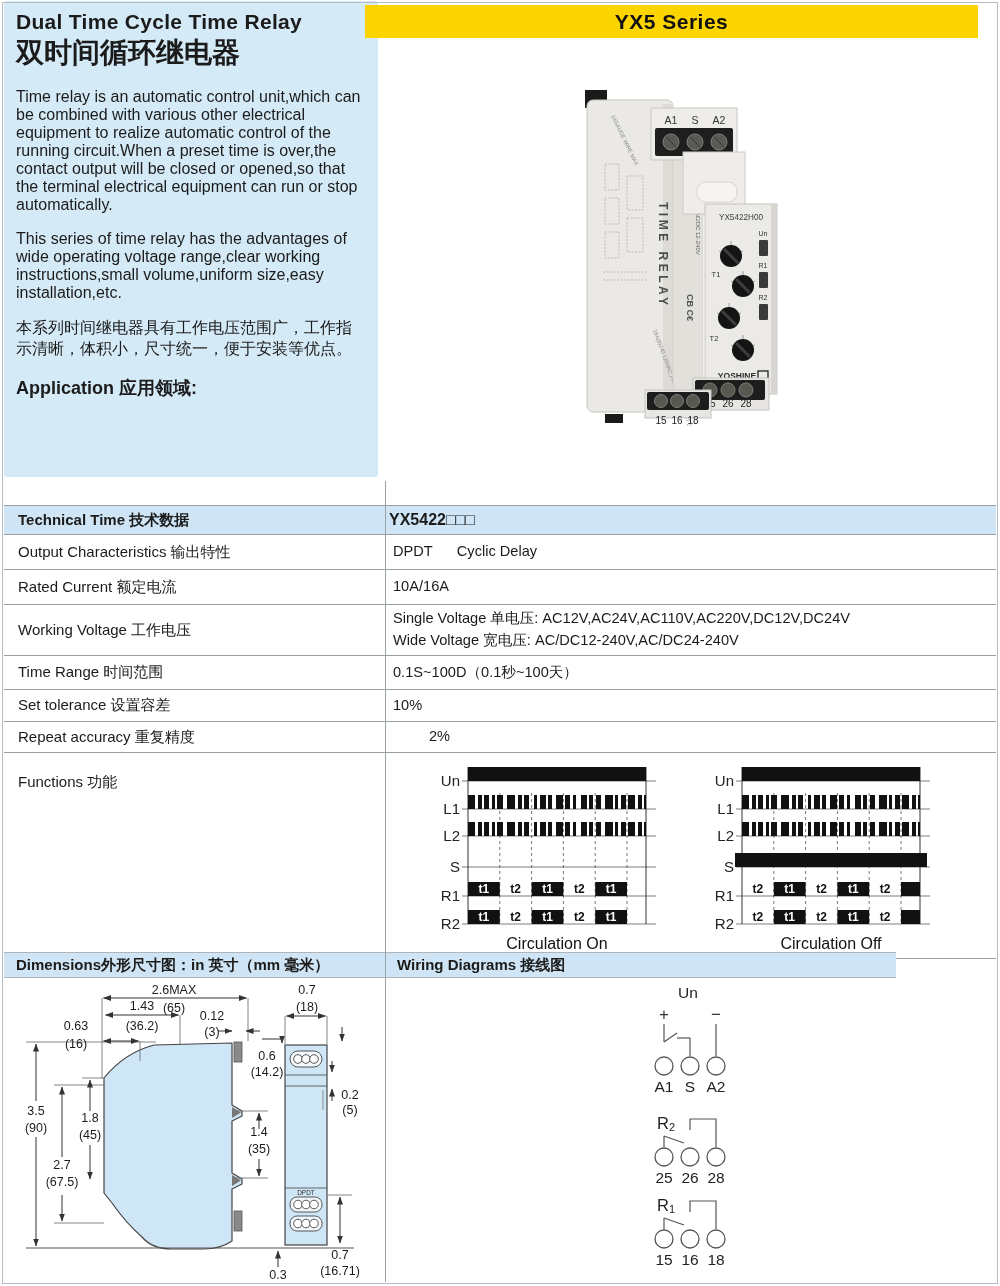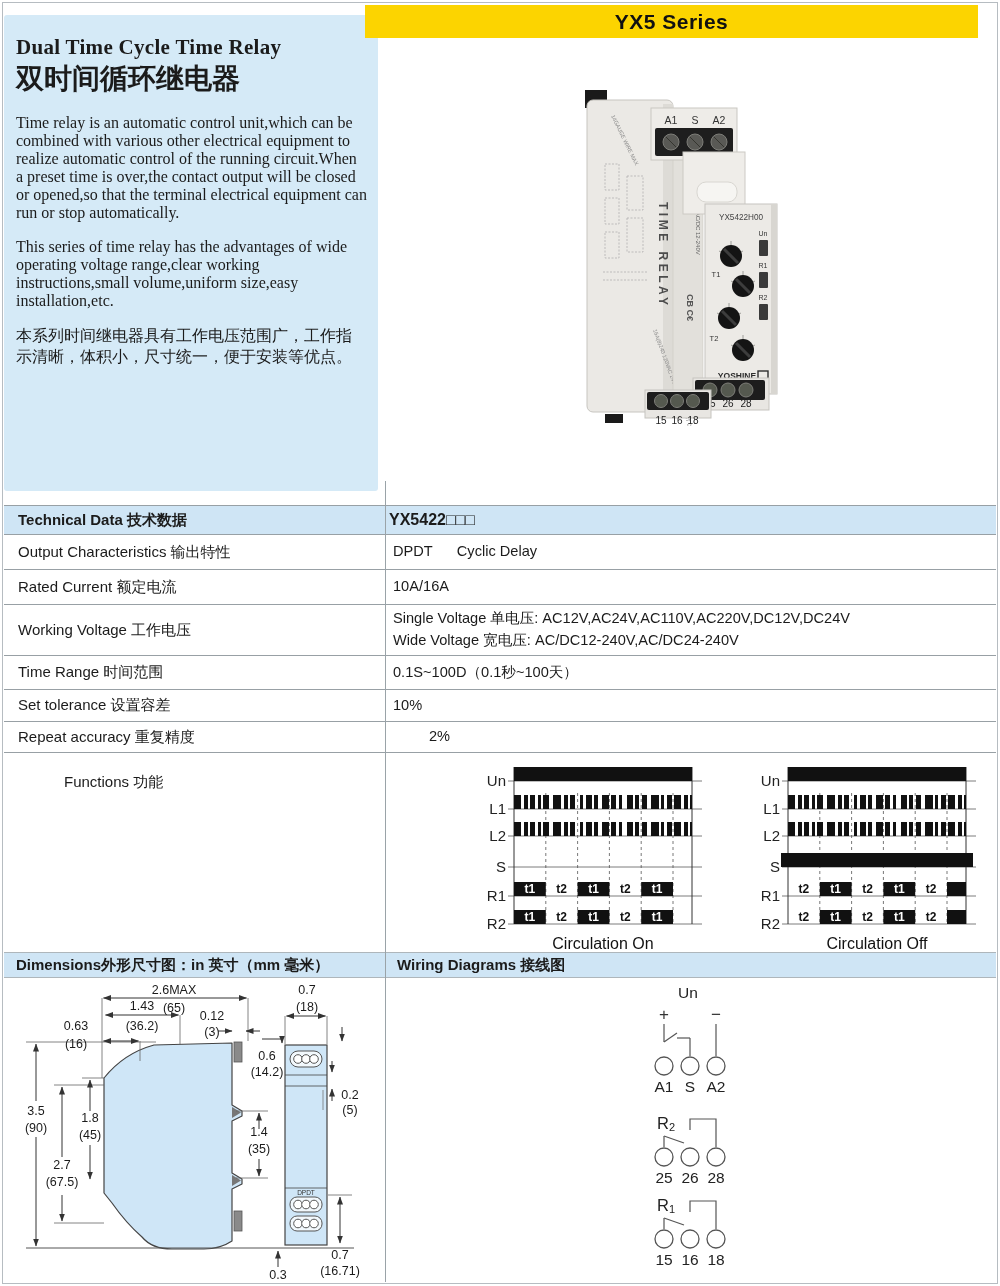--- a/index.html
+++ b/index.html
@@ -1,22 +1,22 @@
 <!DOCTYPE html>
 <html><head>
 <meta charset="utf-8">
 <style>
   html,body{margin:0;padding:0;background:#fff;}
   body{font-family:"Liberation Sans",sans-serif;color:#1b1b1b;}
   #page{position:relative;width:1000px;height:1286px;background:#ffffff;overflow:hidden;}
   .frame{position:absolute;inset:2px;border:1px solid #b6bcc1;pointer-events:none;}
 
   
-  .intro-box{position:absolute;left:4px;top:15px;width:374px;height:476px;background:#d5eaf7;
-             border-radius:3px;box-sizing:border-box;padding:21px 11px 0 12px;overflow:hidden;font-family:Liberation Serif, serif;}
+  .intro-box{position:absolute;left:4px;top:1px;width:374px;height:476px;background:#d5eaf7;
+             border-radius:3px;box-sizing:border-box;padding:9px 11px 0 12px;overflow:hidden;}
   .intro-title{font-size:21px;font-weight:bold;line-height:1.12;letter-spacing:.3px;}
   .intro-subtitle{font-size:28px;font-weight:bold;}
   .app-title{font-size:18px;font-weight:bold;margin:11px 0 4px;}
 
   
   .series-bar{position:absolute;left:365px;top:5px;width:613px;height:33px;background:#fcd400;
               display:flex;align-items:center;justify-content:center;
               font-size:21px;font-weight:bold;color:#111;letter-spacing:.5px;}
 
   
@@ -28,29 +28,29 @@
   .t-row{display:flex;border-bottom:1px solid #98a0a5;align-items:center;}
   #tech-rows .t-row:nth-child(1){min-height:34px;}
   #tech-rows .t-row:nth-child(2){min-height:34px;}
   #tech-rows .t-row:nth-child(3){min-height:50px;}
   #tech-rows .t-row:nth-child(4){min-height:33px;}
   #tech-rows .t-row:nth-child(5){min-height:31px;}
   #tech-rows .t-row:nth-child(6){min-height:30px;gap:36px;}
   .t-label{width:381px;padding-left:14px;box-sizing:border-box;font-size:15px;}
   .t-value{flex:1;padding:3px 8px;font-size:14.6px;line-height:1.5;}
   .t-value div{white-space:pre-wrap;}
-  .func-row{display:flex;height:205px;border-bottom:1px solid #98a0a5;margin-left:46px;}
+  .func-row{display:flex;height:205px;border-bottom:1px solid #98a0a5;}
   .func-label{width:381px;padding:20px 0 0 14px;box-sizing:border-box;font-size:15px;}
   .func-value{flex:1;position:relative;}
   svg.diag{position:absolute;top:3px;}
   #diag0{left:33px;}
   #diag1{left:307px;}
 
   
-  .dim-band{position:absolute;left:4px;top:952px;width:992px;height:26px;background:#cfe5f5;
+  .dim-band{position:absolute;left:4px;top:952px;width:892px;height:26px;background:#cfe5f5;
             border-top:1px solid #aeb6bb;border-bottom:1px solid #aeb6bb;
             display:flex;align-items:center;font-weight:bold;font-size:15px;box-sizing:border-box;}
   .dim-band .left{width:381px;padding-left:12px;box-sizing:border-box;}
   .dim-band .right{flex:1;padding-left:12px;}
 
   .vdiv{position:absolute;left:385px;top:481px;width:1px;height:801px;background:#9aa3a8;}
 
   .product-svg{position:absolute;left:555px;top:86px;}
   .dims-svg{position:absolute;left:6px;top:983px;}
   .wiring-svg{position:absolute;left:386px;top:980px;}
@@ -63,20 +63,21 @@
 <div id="page">
 
   <div class="intro-box">
     <div class="intro-title">Dual Time Cycle Time Relay</div>
     <div class="intro-subtitle">双时间循环继电器</div>
     <div id="intro-paras">
         <p class="en">Time relay is an automatic control unit,which can be combined with various other electrical equipment to realize automatic control of the running circuit.When a preset time is over,the contact output will be closed or opened,so that the terminal electrical equipment can run or stop automatically.</p>
         <p class="en gap">This series of time relay has the advantages of wide operating voltage range,clear working instructions,small volume,uniform size,easy installation,etc.</p>
         <p class="zh">本系列时间继电器具有工作电压范围广，工作指示清晰，体积小，尺寸统一，便于安装等优点。</p>
       </div>
+    <div class="app-title">Application 应用领域:</div>
 
   </div>
 
   <div class="series-bar">YX5 Series</div>
 
   <svg class="product-svg" width="250" height="340" viewBox="0 0 250 340">
     <rect x="30" y="4" width="22" height="18" fill="#1a1a1a"></rect>
     <rect x="50" y="328" width="18" height="9" fill="#1a1a1a"></rect>
 
     <rect x="32" y="14" width="86" height="312" rx="6" fill="#ebe9e5" stroke="#c7c5c0"></rect>
@@ -172,21 +173,21 @@
         <circle cx="122" cy="315" r="6.5"></circle>
         <circle cx="138" cy="315" r="6.5"></circle>
     </g>
     <text x="106" y="338" text-anchor="middle" font-size="10" fill="#222">15</text>
     <text x="122" y="338" text-anchor="middle" font-size="10" fill="#222">16</text>
     <text x="138" y="338" text-anchor="middle" font-size="10" fill="#222">18</text>
   </svg>
 
   <div class="tech">
     <div class="tech-header">
-      <div class="th-left">Technical Data 技术数据</div>
+      <div class="th-left">Technical Time 技术数据</div>
       <div class="th-right">YX5422□□□</div>
     </div>
     <div id="tech-rows">
         <div class="t-row">
           <div class="t-label">Output Characteristics 输出特性</div>
           <div class="t-value">
             <div>DPDT      Cyclic Delay</div>
           </div>
         </div>
         <div class="t-row">

